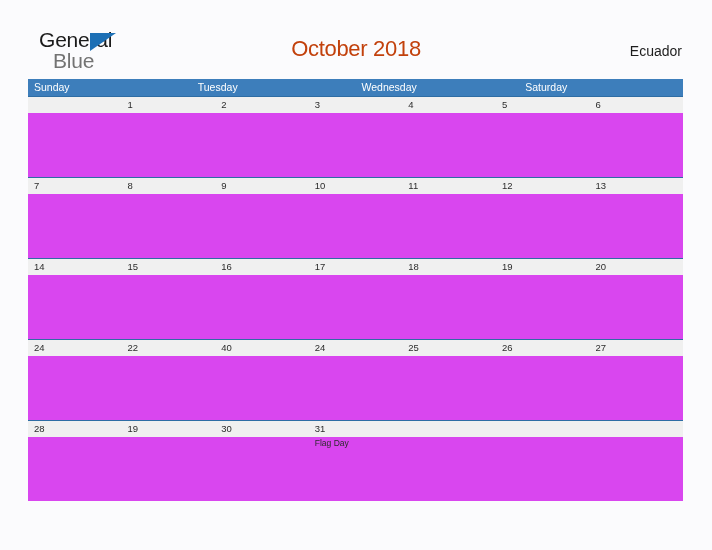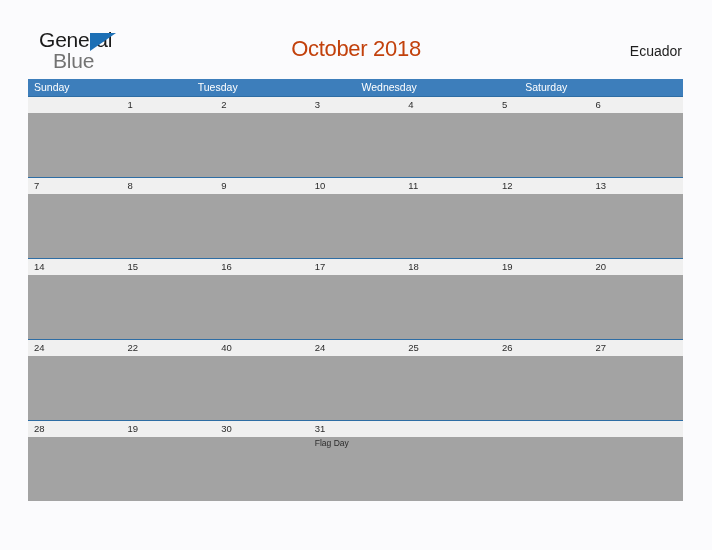--- a/index.html
+++ b/index.html
@@ -132,21 +132,21 @@
   .day-num {
     font-size: 9.5px;
     line-height: 16px;
     color: #2b2b2b;
     display: block;
   }
 
   .event-band {
     display: flex;
     height: 64px;
-    background: #a3a3a3;
+    background: #d946ef;
   }
   .event-cell {
     flex: 1 1 0;
     box-sizing: border-box;
     padding-left: 6px;
     padding-top: 1px;
   }
   .event-text {
     font-size: 8.5px;
     line-height: 11px;

